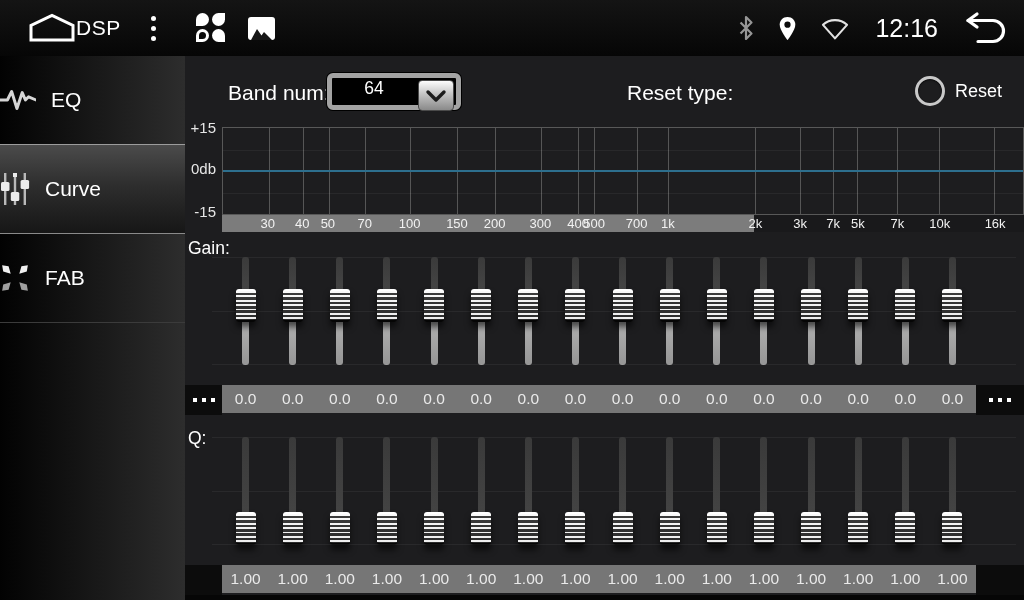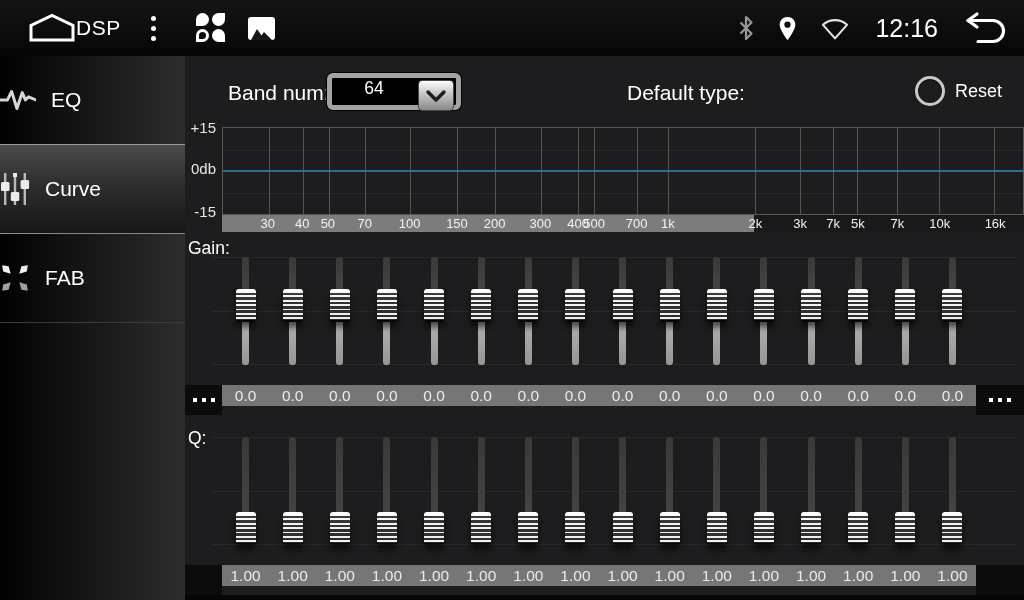--- a/index.html
+++ b/index.html
@@ -87,21 +87,21 @@
           box-shadow:0 5px 6px rgba(0,0,0,.6);}
   .gain-bank .handle{top:30%;}
   .q-bank .handle{top:69%;}
 
   
   .valrow{position:absolute;left:0;width:839px;height:30px;display:flex;}
   .morebox{width:37px;height:30px;background:#0c0c0c;display:flex;align-items:center;
            justify-content:center;gap:5px;cursor:pointer;}
   .morebox.right{width:48px;}
   .morebox i{width:4px;height:4px;background:#fff;}
-  .valstrip{width:754px;height:21px;background:#767676;display:flex;}
+  .valstrip{width:754px;height:28px;background:#767676;display:flex;}
   .valcell{flex:1;display:flex;align-items:center;justify-content:center;
            font-size:15.5px;color:#eaeaea;}
   .bottombar{position:absolute;left:0;top:539px;width:839px;height:5px;background:#060606;}
 
   svg{display:block;}
 </style>
 </head>
 <body>
 
 <div class="topbar">
@@ -196,21 +196,21 @@
   <span class="ctl-label" style="left:43px">Band num:</span>
   <div class="dropdown" style="left:142px;width:134px">
     <span class="val">64</span>
     <span class="dd-btn">
       <svg width="26" height="22" viewBox="0 0 26 22">
         <polyline points="5,7 13,15 21,7" fill="none" stroke="#1c1c1c" stroke-width="3.4" stroke-linecap="round" stroke-linejoin="round"></polyline>
       </svg>
     </span>
   </div>
 
-  <span class="ctl-label" style="left:442px">Default type:</span>
+  <span class="ctl-label" style="left:442px">Reset type:</span>
 
   <div class="reset">
     <span class="ring"></span>
     <span class="lbl">Reset</span>
   </div>
 
   <span class="ylab" style="top:71px">+15</span>
   <span class="ylab" style="top:112px">0db</span>
   <span class="ylab" style="top:155px">-15</span>
 

